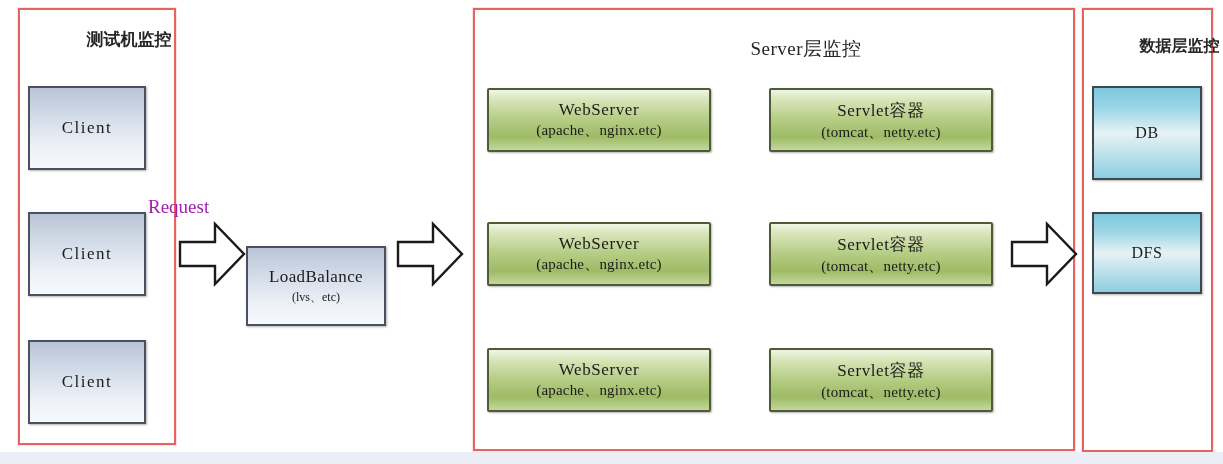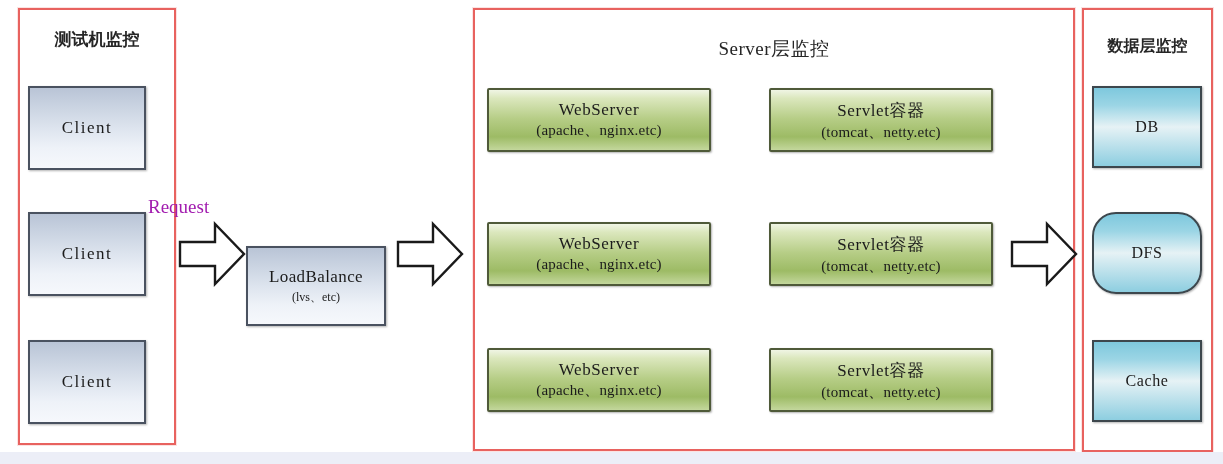--- a/index.html
+++ b/index.html
@@ -43,20 +43,21 @@
   }
   .panel-title {
     position: absolute;
     left: 0;
     width: 100%;
     text-align: center;
     font-family: "DejaVu Sans", "Liberation Sans", sans-serif;
     font-weight: bold;
     color: #262626;
     white-space: nowrap;
+    padding-left: 32px;
   }
 
   #panel-left  { left: 18px;   top: 8px;  width: 158px; height: 437px; }
   #panel-mid   { left: 473px;  top: 8px;  width: 602px; height: 443px; }
   #panel-right { left: 1082px; top: 8px;  width: 131px; height: 444px; }
 
   #panel-left .panel-title  { top: 18px; font-size: 17px; }
   #panel-mid  .panel-title  { top: 26px; font-size: 19px;
                               font-family: "Liberation Serif","DejaVu Serif",serif;
                               font-weight: normal; letter-spacing: .5px; }
@@ -114,22 +115,22 @@
 
   #web-1 { left: 487px; top: 88px;  width: 224px; height: 64px; }
   #web-2 { left: 487px; top: 222px; width: 224px; height: 64px; }
   #web-3 { left: 487px; top: 348px; width: 224px; height: 64px; }
 
   #svl-1 { left: 769px; top: 88px;  width: 224px; height: 64px; }
   #svl-2 { left: 769px; top: 222px; width: 224px; height: 64px; }
   #svl-3 { left: 769px; top: 348px; width: 224px; height: 64px; }
 
   
-  #db    { left: 1092px; top: 86px;  width: 110px; height: 82px; font-size: 16px; letter-spacing: .6px; }
-  #dfs   { left: 1092px; top: 212px; width: 110px; height: 82px; font-size: 16px; letter-spacing: .6px; border-radius: 24px; }
+  #db    { left: 1092px; top: 86px;  width: 110px; height: 94px; font-size: 16px; letter-spacing: .6px; }
+  #dfs   { left: 1092px; top: 212px; width: 110px; height: 82px; font-size: 16px; letter-spacing: .6px; }
   #cache { left: 1092px; top: 340px; width: 110px; height: 82px; font-size: 16px; letter-spacing: .6px; }
 
   
   .arrow {
     position: absolute;
     width: 68px;
     height: 74px;
   }
   #arrow-1 { left: 178px; top: 217px; }
   #arrow-2 { left: 396px; top: 217px; }
@@ -217,19 +218,16 @@
   <div class="panel" id="panel-right">
     <div class="panel-title">数据层监控</div>
   </div>
 
   <div class="node cyan" id="db">
     <span class="line1">DB</span>
   </div>
   <div class="node cyan" id="dfs">
     <span class="line1">DFS</span>
   </div>
-  <div class="node cyan" id="cache">
-    <span class="line1">Cache</span>
-  </div>
 
   <div class="bottom-strip"></div>
 
 </div>
 
 </body></html>

